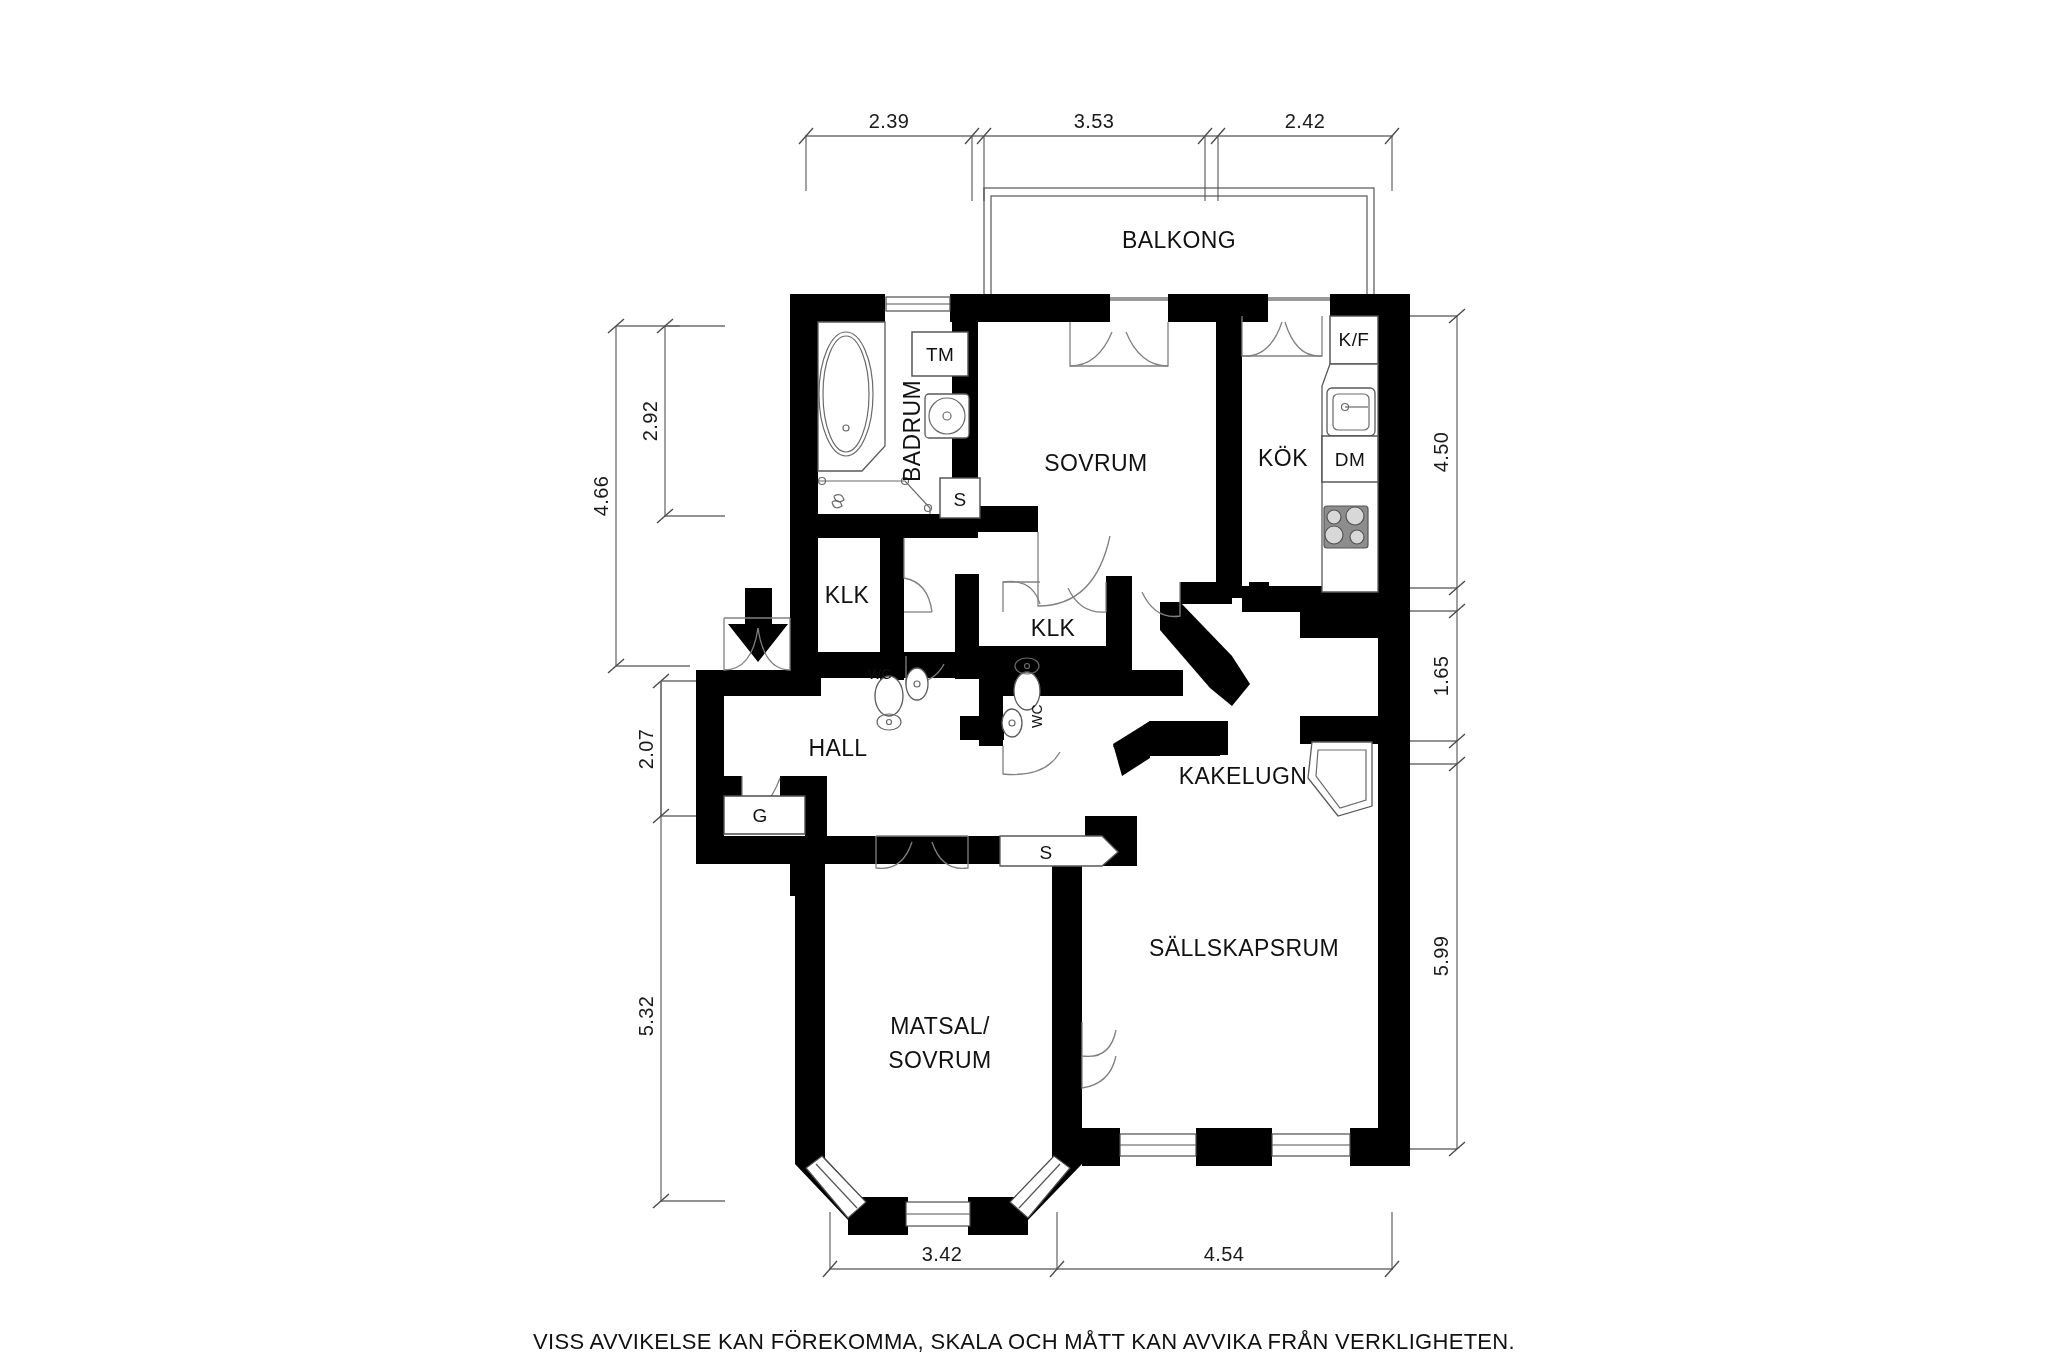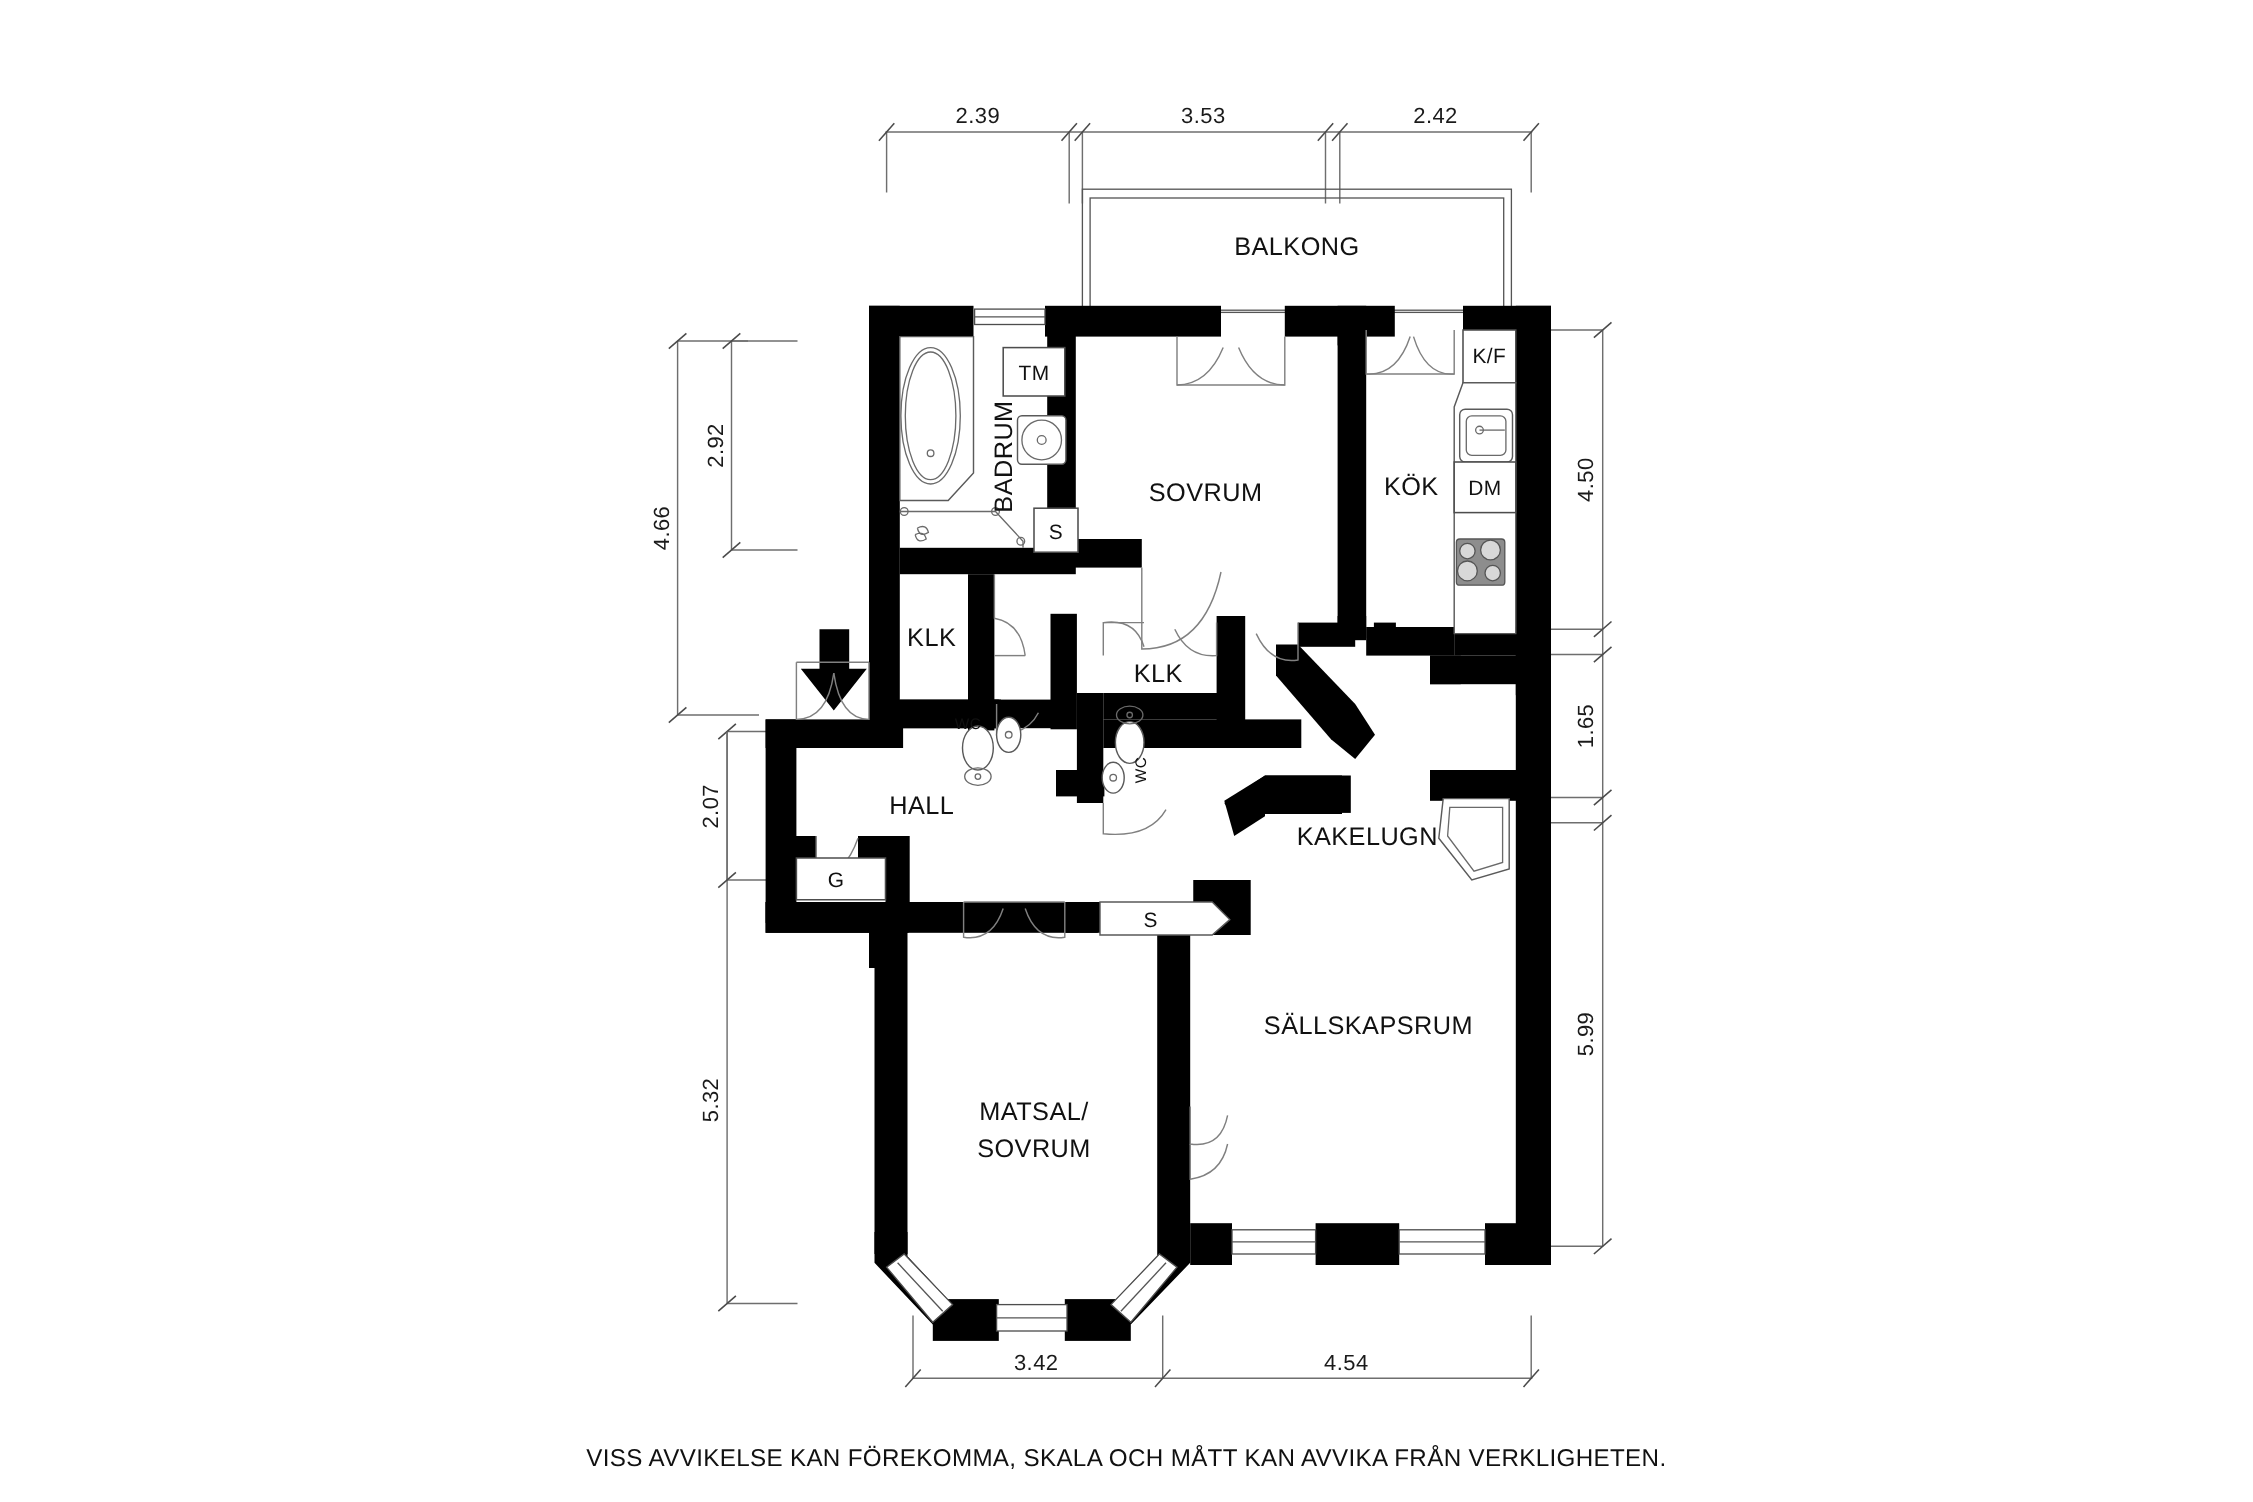--- a/index.html
+++ b/index.html
@@ -1,21 +1,21 @@
 <!DOCTYPE html>
 <html><head>
 <meta charset="utf-8">
 <style>
   html,body{margin:0;padding:0;background:#ffffff;}
   body{
     font-family:"Liberation Sans", sans-serif;
     width:2048px;height:1365px;position:relative;overflow:hidden;
     -webkit-font-smoothing:antialiased;
   }
-  #stage{position:absolute;left:0;top:0;width:2048px;height:1086px;text-align:right;}
+  #stage{position:absolute;left:0;top:16px;width:2048px;height:1086px;text-align:right;}
   svg{display:block;}
   .lbl{
     font-family:"Liberation Sans", sans-serif;
     fill:#111111;
     font-size:22px;
     letter-spacing:0.4px;
   }
   .room-lbl{font-size:23px;}
   .room-lbl-big{font-size:23px;}
   .small-lbl{font-size:19px;}

